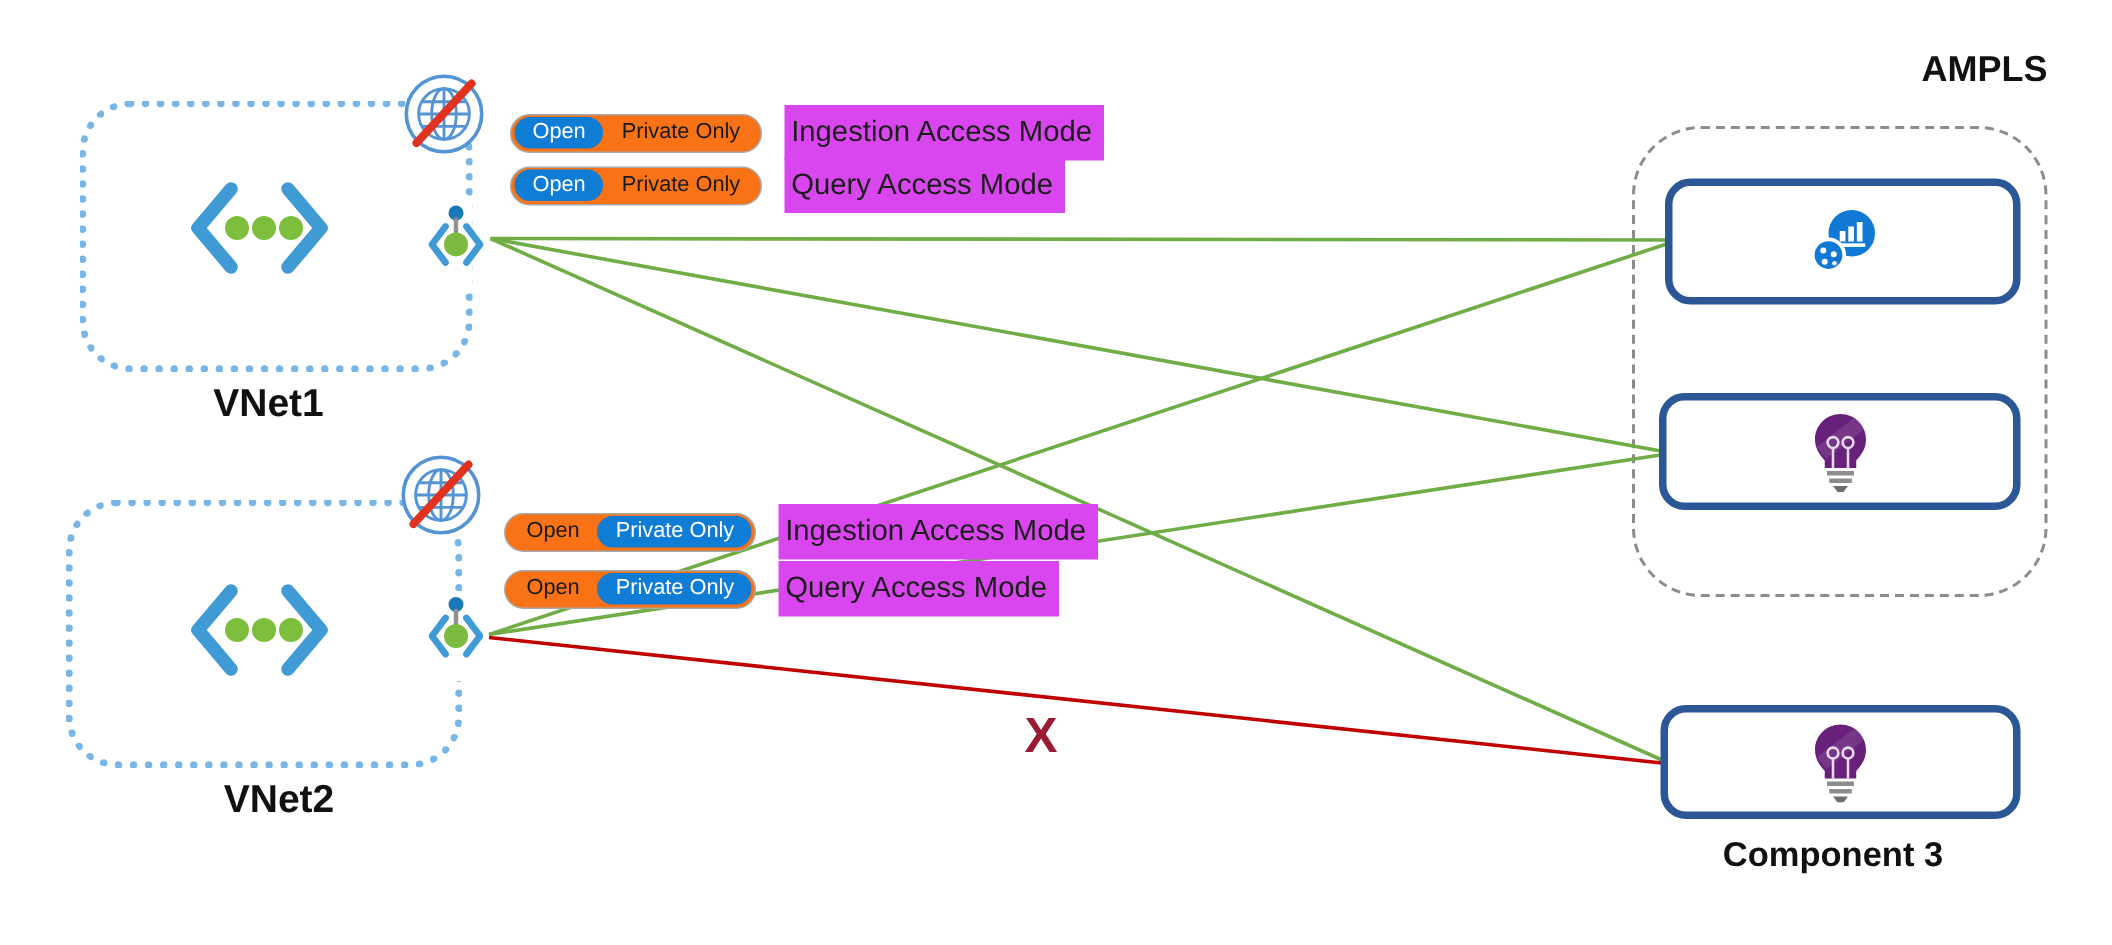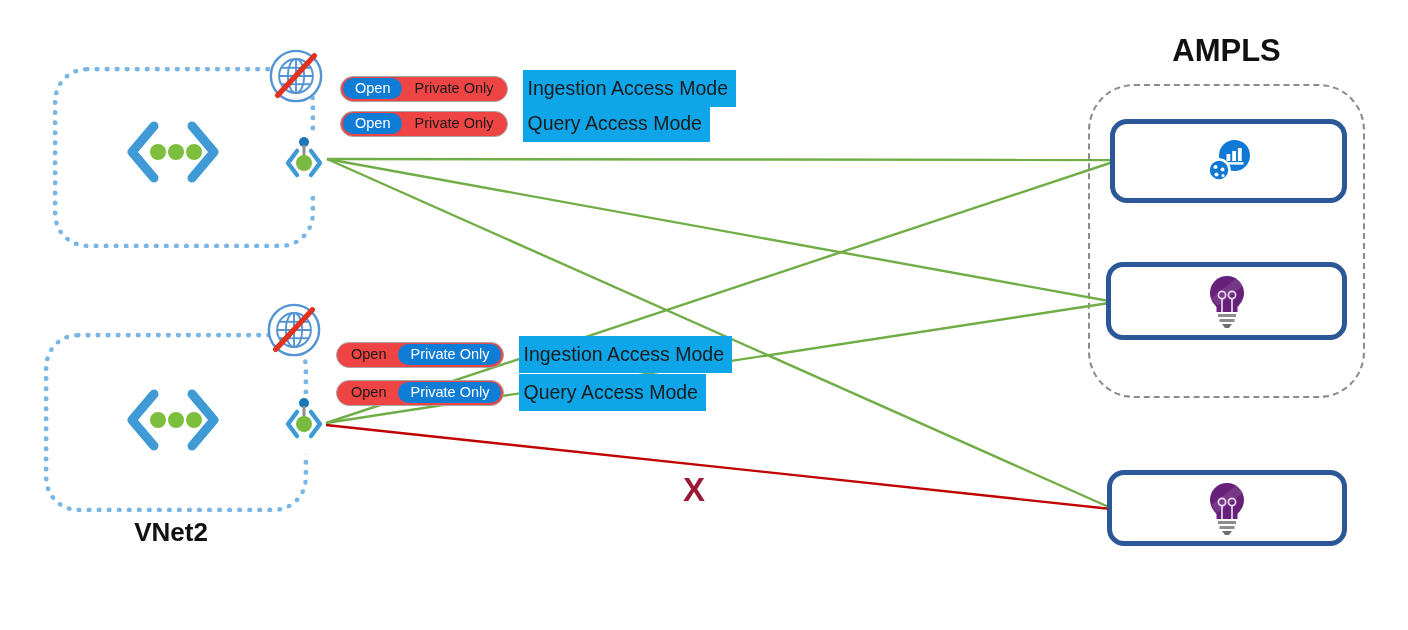--- a/index.html
+++ b/index.html
@@ -13,34 +13,34 @@
     border:5px dotted #79b6e8;border-radius:34px;background:transparent;z-index:1;
   }
   .vnet-label{
     text-align:center;font-size:26px;font-weight:700;color:#111;z-index:3;
   }
   
   .lines{z-index:2;pointer-events:none;}
   
   .mode-row{display:flex;align-items:center;gap:15px;z-index:4;}
   .toggle{
-    display:flex;align-items:center;background:#ef4444;border:1.5px solid #a8a8a8;
+    display:flex;align-items:center;background:#f97316;border:1.5px solid #a8a8a8;
     border-radius:14px;height:26px;box-sizing:border-box;padding:0 2px;flex:none;
   }
   .seg{
     font-size:14.5px;line-height:21px;height:21px;padding:0 12px;border-radius:11px;
     color:#1a1a1a;white-space:nowrap;
   }
   .seg.sel{background:#0f7cd6;color:#fff;}
   .mode-label{
-    font-size:19.5px;color:#1c1c1c;background:#0ea5e9;padding:7px 8px 7px 4px;white-space:nowrap;
+    font-size:19.5px;color:#1c1c1c;background:#d946ef;padding:7px 8px 7px 4px;white-space:nowrap;
   }
   
   .ampls-title{
-    text-align:center;font-size:31px;font-weight:600;color:#111;z-index:3;
+    text-align:right;font-size:24px;font-weight:600;color:#111;z-index:3;
   }
   .ampls-box{
     border:2px dashed #8c8c8c;border-radius:46px;background:transparent;z-index:1;
   }
   .res-box{
     background:#fff;border:5px solid #2b5797;border-radius:17px;z-index:3;
     display:flex;align-items:center;justify-content:center;
   }
   .res-label{
     text-align:center;font-size:23px;font-weight:600;color:#111;z-index:3;
@@ -87,20 +87,21 @@
 
   <svg class="abs icon" style="left:282px;top:133px" width="44" height="60" viewBox="0 0 44 60">
     <rect x="13" y="0" width="20" height="60" fill="#fff"></rect>
     <circle cx="22" cy="9" r="5" fill="#1878b8"></circle>
     <line x1="22" y1="12" x2="22" y2="26" stroke="#8f8f8f" stroke-width="3"></line>
     <polyline points="15,18 6,30 15,42" fill="none" stroke="#3f9ad6" stroke-width="4.5" stroke-linecap="round" stroke-linejoin="round"></polyline>
     <polyline points="29,18 38,30 29,42" fill="none" stroke="#3f9ad6" stroke-width="4.5" stroke-linecap="round" stroke-linejoin="round"></polyline>
     <circle cx="22" cy="30" r="8" fill="#7cb940"></circle>
   </svg>
 
+  <div class="abs vnet-label" style="left:53px;top:253px;width:252px;">VNet1</div>
 
   <div class="abs mode-row" style="left:340px;top:70px;">
     <div class="toggle">
       <span class="seg sel">Open</span>
       <span class="seg">Private Only</span>
     </div>
     <span class="mode-label">Ingestion Access Mode</span>
   </div>
 
   <div class="abs mode-row" style="left:340px;top:105px;">
@@ -134,21 +135,21 @@
 
   <svg class="abs icon" style="left:282px;top:394px" width="44" height="60" viewBox="0 0 44 60">
     <rect x="13" y="0" width="20" height="60" fill="#fff"></rect>
     <circle cx="22" cy="9" r="5" fill="#1878b8"></circle>
     <line x1="22" y1="12" x2="22" y2="26" stroke="#8f8f8f" stroke-width="3"></line>
     <polyline points="15,18 6,30 15,42" fill="none" stroke="#3f9ad6" stroke-width="4.5" stroke-linecap="round" stroke-linejoin="round"></polyline>
     <polyline points="29,18 38,30 29,42" fill="none" stroke="#3f9ad6" stroke-width="4.5" stroke-linecap="round" stroke-linejoin="round"></polyline>
     <circle cx="22" cy="30" r="8" fill="#7cb940"></circle>
   </svg>
 
-  <div class="abs vnet-label" style="left:44px;top:517px;width:254px;">VNet2</div>
+  <div class="abs vnet-label" style="left:59px;top:517px;width:254px;">VNet2</div>
 
   <div class="abs mode-row" style="left:336px;top:336px;">
     <div class="toggle">
       <span class="seg">Open</span>
       <span class="seg sel">Private Only</span>
     </div>
     <span class="mode-label">Ingestion Access Mode</span>
   </div>
 
   <div class="abs mode-row" style="left:336px;top:374px;">
@@ -200,14 +201,15 @@
       <rect x="4" y="13" width="44" height="10" fill="#ffffff" opacity="0.10" transform="rotate(-38 20 18)"></rect>
       <circle cx="15" cy="21" r="3.6" fill="none" stroke="#e8d9ee" stroke-width="1.7"></circle>
       <circle cx="25" cy="21" r="3.6" fill="none" stroke="#e8d9ee" stroke-width="1.7"></circle>
       <line x1="15" y1="24.6" x2="15" y2="38" stroke="#e8d9ee" stroke-width="1.7"></line>
       <line x1="25" y1="24.6" x2="25" y2="38" stroke="#e8d9ee" stroke-width="1.7"></line>
       <rect x="11" y="40" width="18" height="3" fill="#8c8c8c"></rect>
       <rect x="12.5" y="45" width="15" height="3" fill="#8c8c8c"></rect>
       <path d="M15,50 L25,50 L22,54 L18,54 Z" fill="#6e6e6e"></path>
     </svg>
   </div>
+  <div class="abs res-label" style="left:1107px;top:556px;width:230px;">Component 3</div>
 
 </div>
 
 </body></html>

